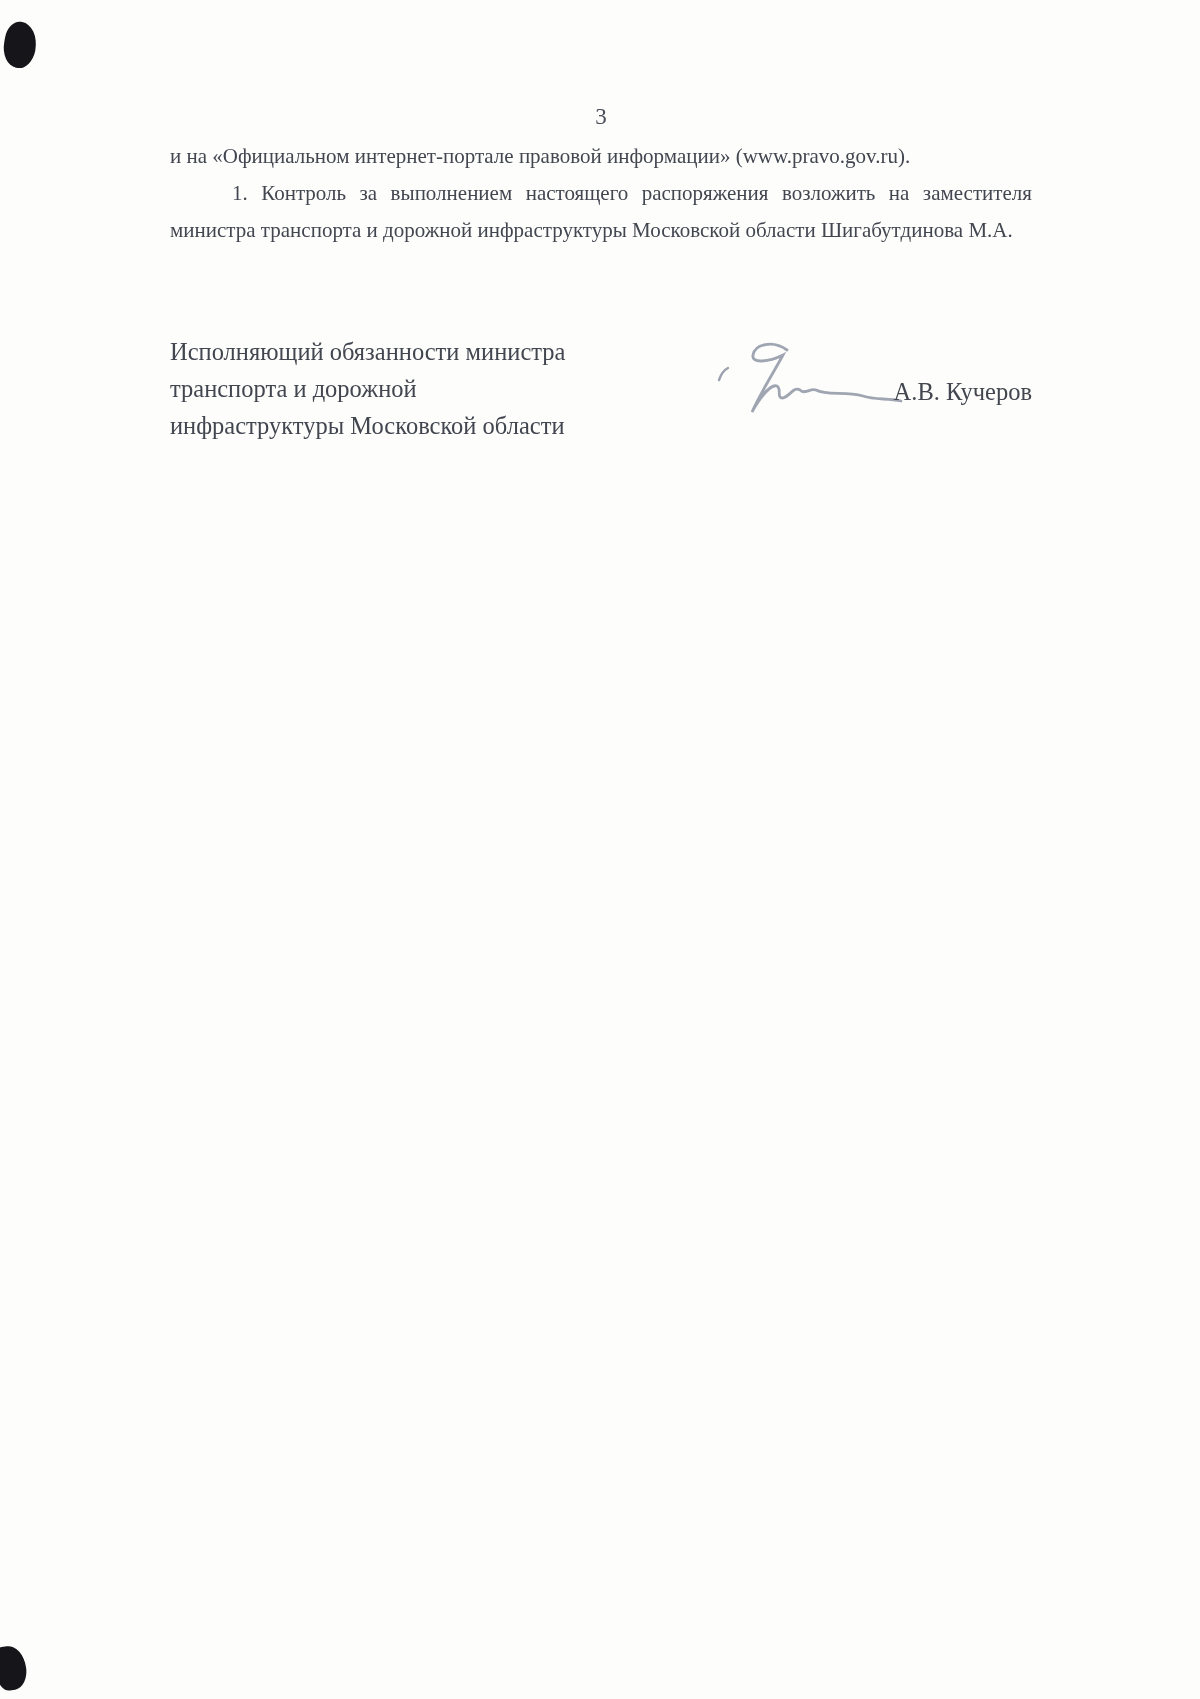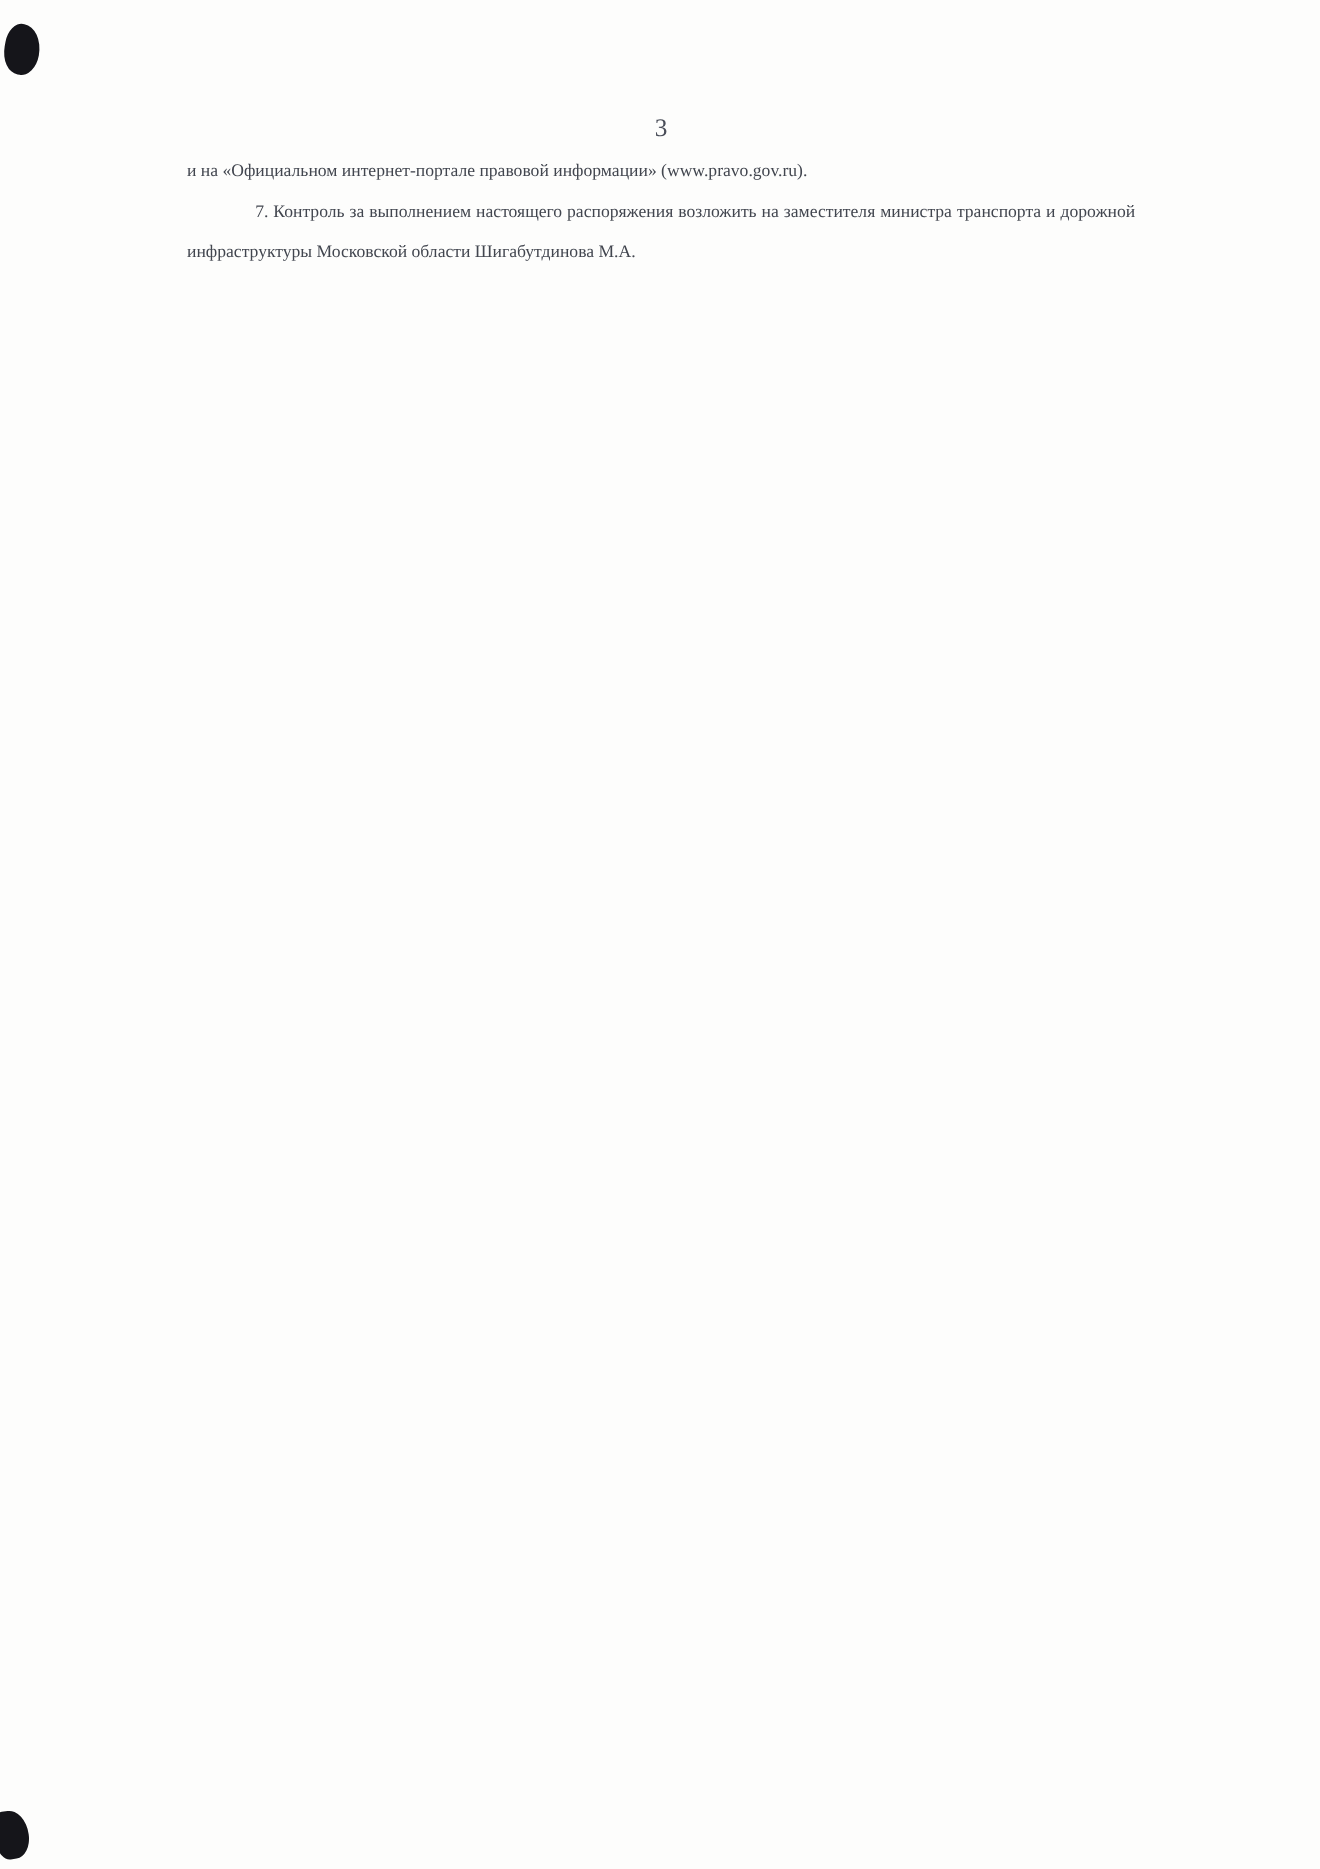--- a/index.html
+++ b/index.html
@@ -23,21 +23,21 @@
     width: 862px;
   }
   .page-number {
     text-align: center;
     font-size: 23px;
     line-height: 30px;
     margin-bottom: 6px;
     color: #4a4e59;
   }
   .para {
-    font-size: 16px;
+    font-size: 21px;
     line-height: 36.8px;
     text-align: justify;
     text-align-last: left;
     margin: 0;
   }
   .indent {
     text-indent: 62px;
   }
   .sig-row {
     position: relative;
@@ -90,17 +90,43 @@
   <div class="artifact tl"></div>
   <div class="artifact bl"></div>
 
   <div class="content">
 
     <div class="page-number">3</div>
 
     <p class="para">и на «Официальном интернет-портале правовой информации» (www.pravo.gov.ru).</p>
 
 
-    <p class="para indent">7. Контроль за выполнением настоящего распоряжения возложить на заместителя министра транспорта и дорожной инфраструктуры Московской области Шигабутдинова М.А.</p>
+    <p class="para indent">1. Контроль за выполнением настоящего распоряжения возложить на заместителя министра транспорта и дорожной инфраструктуры Московской области Шигабутдинова М.А.</p>
 
+    <div class="sig-row">
+
+      <div class="sig-left">
+        <div>Исполняющий обязанности министра</div>
+        <div>транспорта и дорожной</div>
+        <div>инфраструктуры Московской области</div>
+      </div>
+
+      <svg class="sig-svg" width="200" height="110" viewBox="0 0 200 110" aria-hidden="true">
+
+        <path d="M4,46 q3,-9 9,-12" fill="none" stroke="#9aa0ad" stroke-width="2.4" stroke-linecap="round"></path>
+
+        <path d="M72,16
+                 C58,6 40,10 38,21
+                 C36,30 54,28 68,21
+                 C60,36 46,58 37,78
+                 C46,62 56,50 62,52
+                 C67,55 61,64 68,64
+                 C75,62 79,52 85,56
+                 C89,61 95,54 101,56
+                 C112,62 130,57 148,62
+                 C160,66 172,64 186,67" fill="none" stroke="#9aa0ad" stroke-width="2.8" stroke-linecap="round" opacity="0.95"></path>
+      </svg>
+
+      <div class="sig-name">А.В. Кучеров</div>
+    </div>
 
   </div>
 </div>
 
 </body></html>

